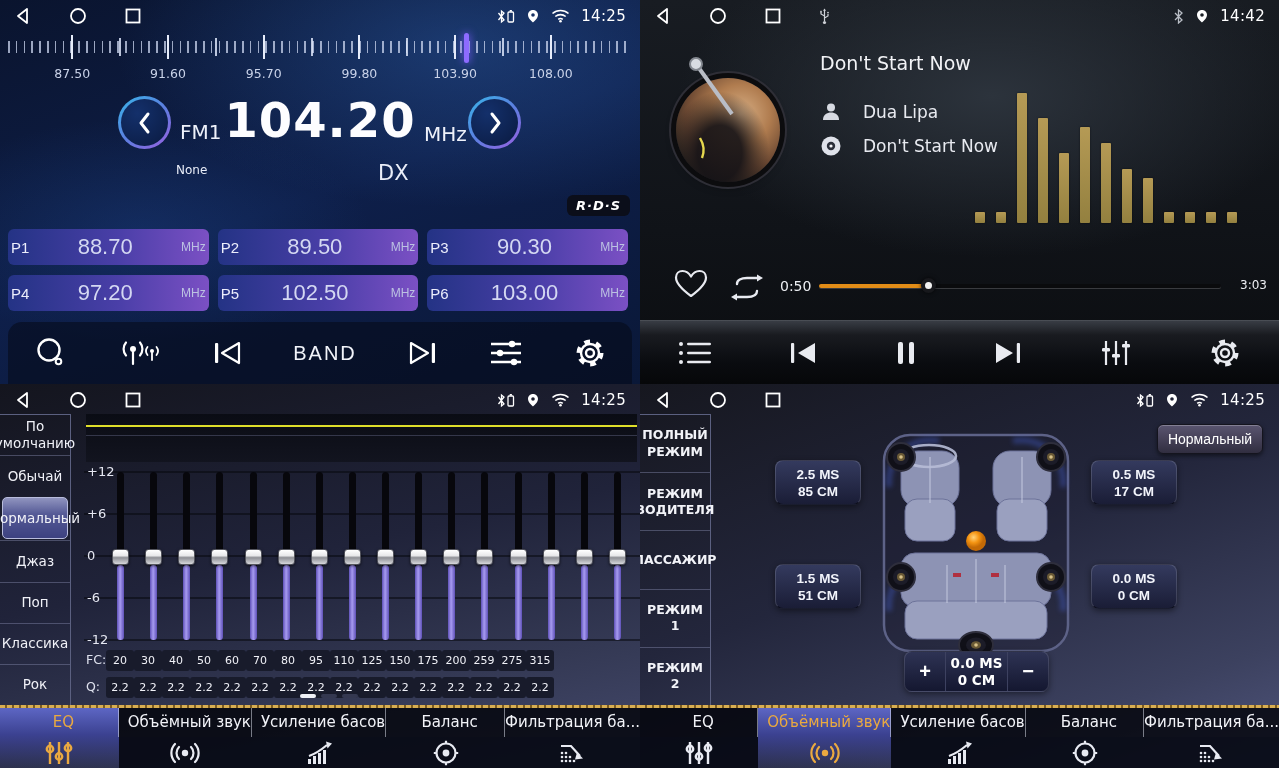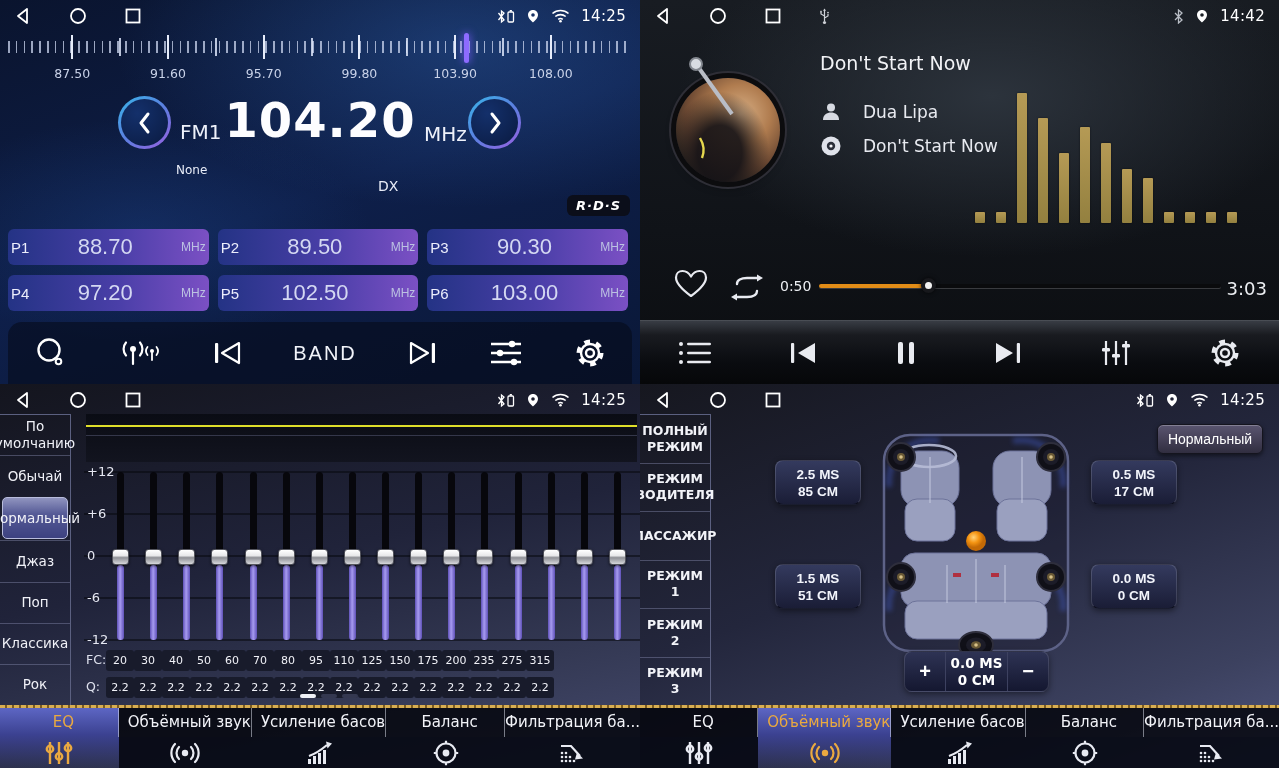--- a/index.html
+++ b/index.html
@@ -38,21 +38,21 @@
   .dial-label { position:absolute; top:33px; transform:translateX(-50%); font-size:12.5px; color:#c9d2e8; }
   .circle-btn { position:absolute; width:53px; height:53px; border-radius:50%; border:none; padding:3px;
     background:linear-gradient(140deg,#37b6e9 0%,#5b7fe0 50%,#9a5fe0 100%); }
   .circle-btn .cinner { width:100%; height:100%; border-radius:50%; display:flex; align-items:center; justify-content:center;
     background:radial-gradient(circle at 35% 30%, #143univ06b, #0a1a40); background:radial-gradient(circle at 35% 30%, #14306b, #0a1a40); }
   .btn-prev { left:118px; top:96px; } .btn-next { left:468px; top:96px; }
   .fm1 { position:absolute; left:180px; top:120px; font-size:20px; color:#eef1fa; }
   .bigfreq { position:absolute; left:0; right:0; top:92px; text-align:center; font-size:48px; font-weight:700; color:#fdfdff; letter-spacing:1px; }
   .mhz-label { position:absolute; left:424px; top:122px; font-size:20px; color:#eef1fa; }
   .none-label { position:absolute; left:176px; top:163px; font-size:12px; color:#e9edf8; }
-  .dx-label { position:absolute; left:378px; top:178px; font-size:14px; color:#e9edf8; }
+  .dx-label { position:absolute; left:378px; top:161px; font-size:21px; color:#e9edf8; }
   .rds-badge { position:absolute; right:10px; top:195px; background:#0b0e1a; color:#fff; font-style:italic; font-weight:700;
     font-size:13px; padding:3px 9px; border-radius:6px; letter-spacing:1px; }
   .preset-grid { position:absolute; left:8px; right:12px; top:229px; display:grid; grid-template-columns:repeat(3,1fr); gap:10px 9px; }
   .preset { height:36px; border-radius:6px; border:none; display:flex; align-items:center; padding:0 3px; color:#fff;
     background:linear-gradient(90deg,#243385 0%,#4a3fa8 55%,#7b50c4 100%); }
   .pid { font-size:15px; color:#eceefc; }
   .pfreq { flex:1; text-align:center; font-size:22px; color:#d4d8f2; font-weight:500; }
   .punit { font-size:12px; color:#bcc2e2; }
   .radio-toolbar { position:absolute; left:8px; right:8px; top:322px; bottom:0; background:rgba(6,9,22,.55);
     border-radius:14px 14px 0 0; display:flex; align-items:center; justify-content:space-around; color:#fff; }
@@ -67,21 +67,21 @@
     box-shadow:0 0 0 5px #0c0c0e, 0 0 0 7px #2e2e36, 0 4px 10px rgba(0,0,0,.6); }
   .tonearm { position:absolute; left:0; top:0; }
   .meta-title { position:absolute; left:180px; top:52px; font-size:19px; color:#f2f3f6; }
   .meta-row { position:absolute; left:180px; display:flex; align-items:center; gap:21px; font-size:17px; color:#e8eaf0; }
   .row-artist { top:101px; } .row-album { top:135px; }
   .spectrum { position:absolute; left:335px; top:93px; width:278px; height:130px; display:flex; align-items:flex-end; gap:11px; }
   .sbar { width:10px; border-radius:1px; background:linear-gradient(180deg,#b59a55,#93803f); box-shadow:0 0 2px rgba(0,0,0,.6); }
   .heart-btn { position:absolute; left:33px; top:268px; }
   .repeat-btn { position:absolute; left:86px; top:271px; }
   .elapsed { position:absolute; left:140px; top:278px; font-size:14px; color:#eceef2; }
-  .duration { position:absolute; right:12px; top:278px; font-size:18px; color:#eceef2; }
+  .duration { position:absolute; right:12px; top:278px; font-size:12px; color:#eceef2; }
   .prog { position:absolute; left:179px; right:58px; top:284px; height:4px; background:#0a0b0d; border-radius:2px;
     box-shadow:0 1px 0 rgba(255,255,255,.18); }
   .prog-fill { position:absolute; left:0; top:0; bottom:0; background:#e18c17; border-radius:2px; }
   .prog-thumb { position:absolute; top:-6px; width:15px; height:15px; margin-left:-7px; border-radius:50%;
     background:#f2f2f2; border:4px solid #17181c; box-shadow:0 0 4px rgba(0,0,0,.7); }
   .player-toolbar { position:absolute; left:0; right:0; top:320px; bottom:0; display:flex; align-items:center; justify-content:space-around;
     color:#e9ebf0; border-top:1px solid rgba(200,210,225,.35);
     background:linear-gradient(180deg,#383c44 0%,#191b20 22%,#0a0c10 65%,#060709 100%); }
 
   
@@ -641,21 +641,21 @@
         <div class="band-cell">50</div>
         <div class="band-cell">60</div>
         <div class="band-cell">70</div>
         <div class="band-cell">80</div>
         <div class="band-cell">95</div>
         <div class="band-cell">110</div>
         <div class="band-cell">125</div>
         <div class="band-cell">150</div>
         <div class="band-cell">175</div>
         <div class="band-cell">200</div>
-        <div class="band-cell">235</div>
+        <div class="band-cell">259</div>
         <div class="band-cell">275</div>
         <div class="band-cell">315</div>
       </div>
     <span class="band-label" style="top:295px">Q:</span>
     <div class="band-row" id="q-cells" style="top:293px">
         <div class="band-cell">2.2</div>
         <div class="band-cell">2.2</div>
         <div class="band-cell">2.2</div>
         <div class="band-cell">2.2</div>
         <div class="band-cell">2.2</div>
@@ -789,21 +789,20 @@
         <span class="time">14:25</span>
       </div>
     </div>
 
     <div class="sidebar" id="mode-list">
         <div class="mode-item">ПОЛНЫЙ РЕЖИМ</div>
         <div class="mode-item">РЕЖИМ ВОДИТЕЛЯ</div>
         <div class="mode-item">ПАССАЖИР</div>
         <div class="mode-item">РЕЖИМ 1</div>
         <div class="mode-item">РЕЖИМ 2</div>
-        <div class="mode-item">РЕЖИМ 3</div>
       </div>
 
     <button class="profile-btn">Нормальный</button>
 
     <div class="cabin">
       <svg width="198" height="232" viewBox="0 0 198 232">
         <defs>
           <radialGradient id="ballGrad" cx="38%" cy="32%">
               <stop offset="0%" stop-color="#ffd27a"></stop>
               <stop offset="55%" stop-color="#f49412"></stop>

